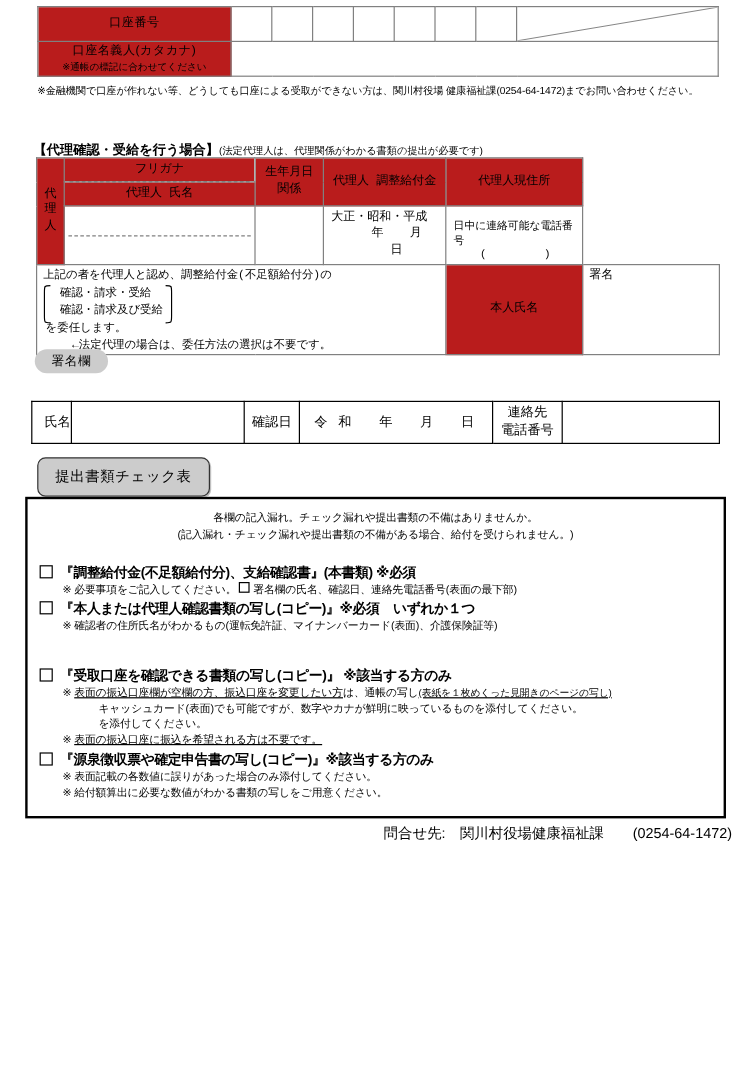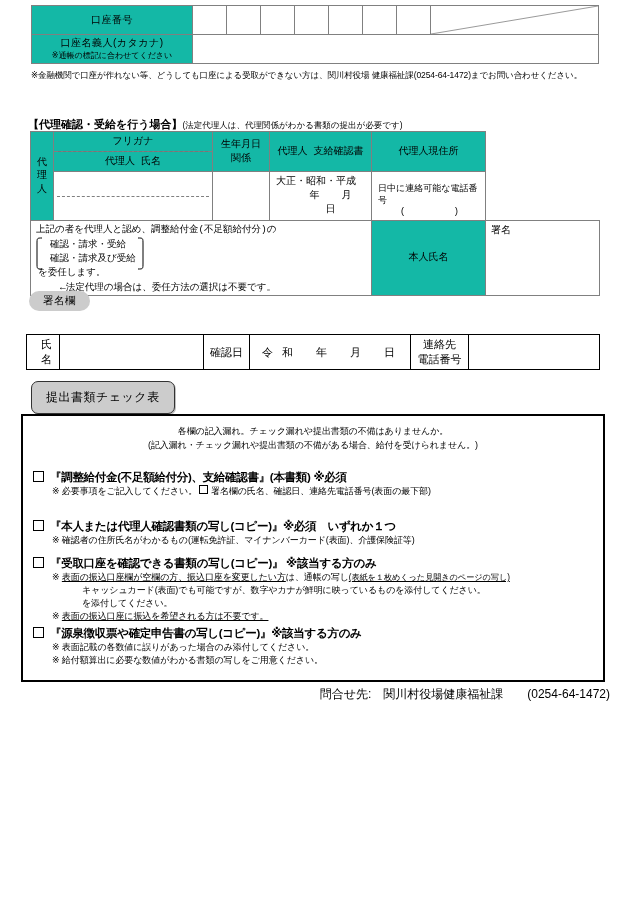--- a/index.html
+++ b/index.html
@@ -28,21 +28,21 @@
   }
   table.grid td {
     border: 1px solid #808080;
     padding: 0;
     vertical-align: middle;
     text-align: center;
     font-size: 10px;
     line-height: 1.35;
   }
   .gray {
-    background: #14b8a6;
+    background: #b91c1c;
   }
 
   
   #account-table {
     position: absolute;
     left: 31px;
     top: 5px;
     width: 568px;
   }
   #account-table td { height: 28px; }
@@ -245,22 +245,22 @@
     left: 26px;
     top: 334px;
     width: 574px;
   }
   #signature-table td {
     border: 1px solid #000000;
     height: 34px;
     font-size: 11px;
   }
   #signature-table td.left-label {
-    text-align: left;
-    padding-left: 14px;
+    text-align: right;
+    padding-left: 0;
   }
   .date-cell { letter-spacing: 3px; font-size: 11px; }
   .two-line { font-size: 10px; line-height: 1.25; }
 
   
   .btn-rounded {
     position: absolute;
     left: 31px;
     top: 381px;
     background: #cccccc;
@@ -325,21 +325,21 @@
     height: 7px;
     border: 1px solid #000;
     margin: 0 3px 0 2px;
     vertical-align: 0px;
   }
   .u { text-decoration: underline; }
   .sm { font-size: 8.2px; }
   .indent1 { padding-left: 30px; display: block; }
 
   #item-1 { top: 54px; }
-  #item-2 { top: 103px; }
+  #item-2 { top: 84px; }
   #item-3 { top: 140px; }
   #item-4 { top: 210px; }
 
   .contact-line {
     position: absolute;
     right: 20px;
     top: 686px;
     font-size: 12px;
     letter-spacing: 0;
     white-space: nowrap;
@@ -407,21 +407,21 @@
         <tr>
       <td class="gray vtext" rowspan="3">代<br>理<br>人</td>
       <td class="gray hdr-gray-dash" style="height:19px">
         <span>フリガナ</span>
         <span class="dashline"></span>
       </td>
       <td class="gray" rowspan="2">
         <span>生年月日</span><br>
         <span>関係</span>
       </td>
-      <td class="gray" rowspan="2">代理人 支給確認書</td>
+      <td class="gray" rowspan="2">代理人 調整給付金</td>
       <td class="gray" rowspan="2">代理人現住所</td>
     </tr>
     <tr>
       <td class="gray" style="height:19px;border-top:none">代理人 氏名</td>
     </tr>
     <tr>
       <td class="name-cell">
         <span class="dash"></span>
       </td>
       <td class="name-cell"></td>

